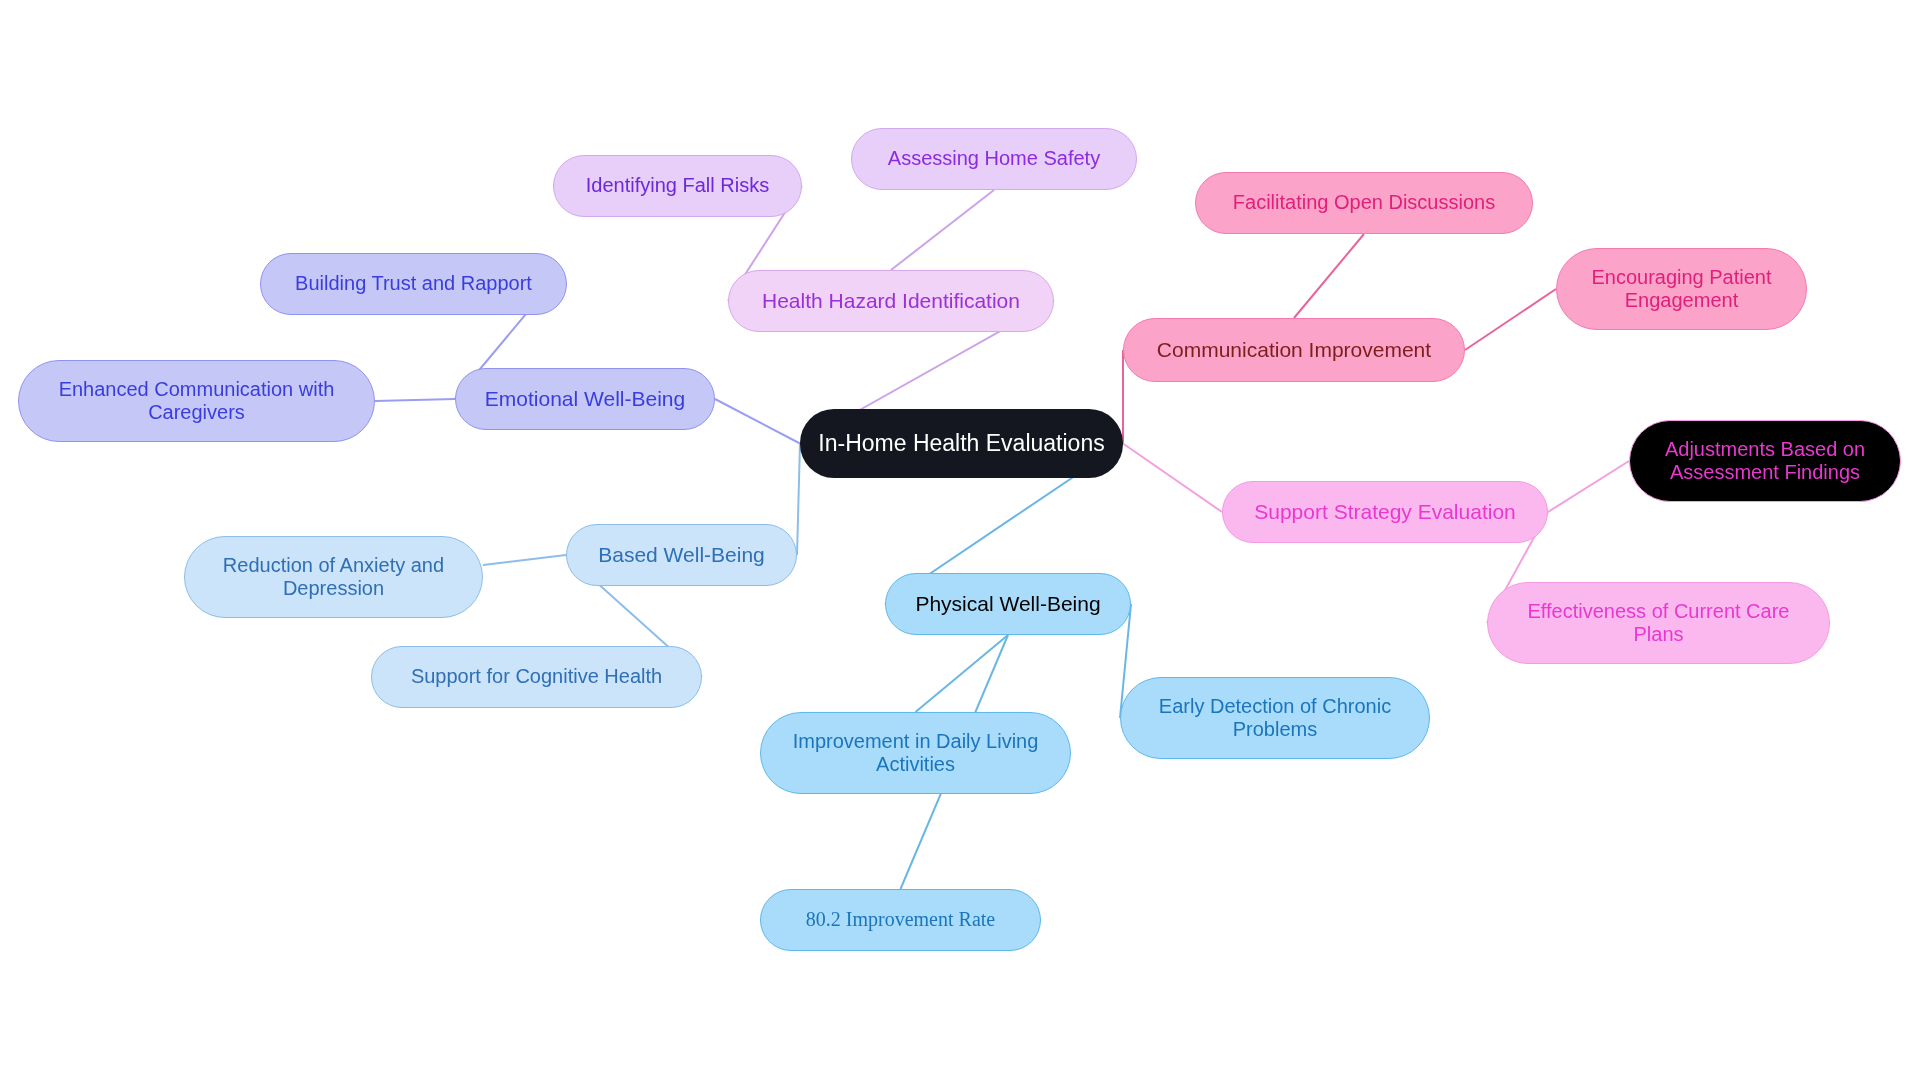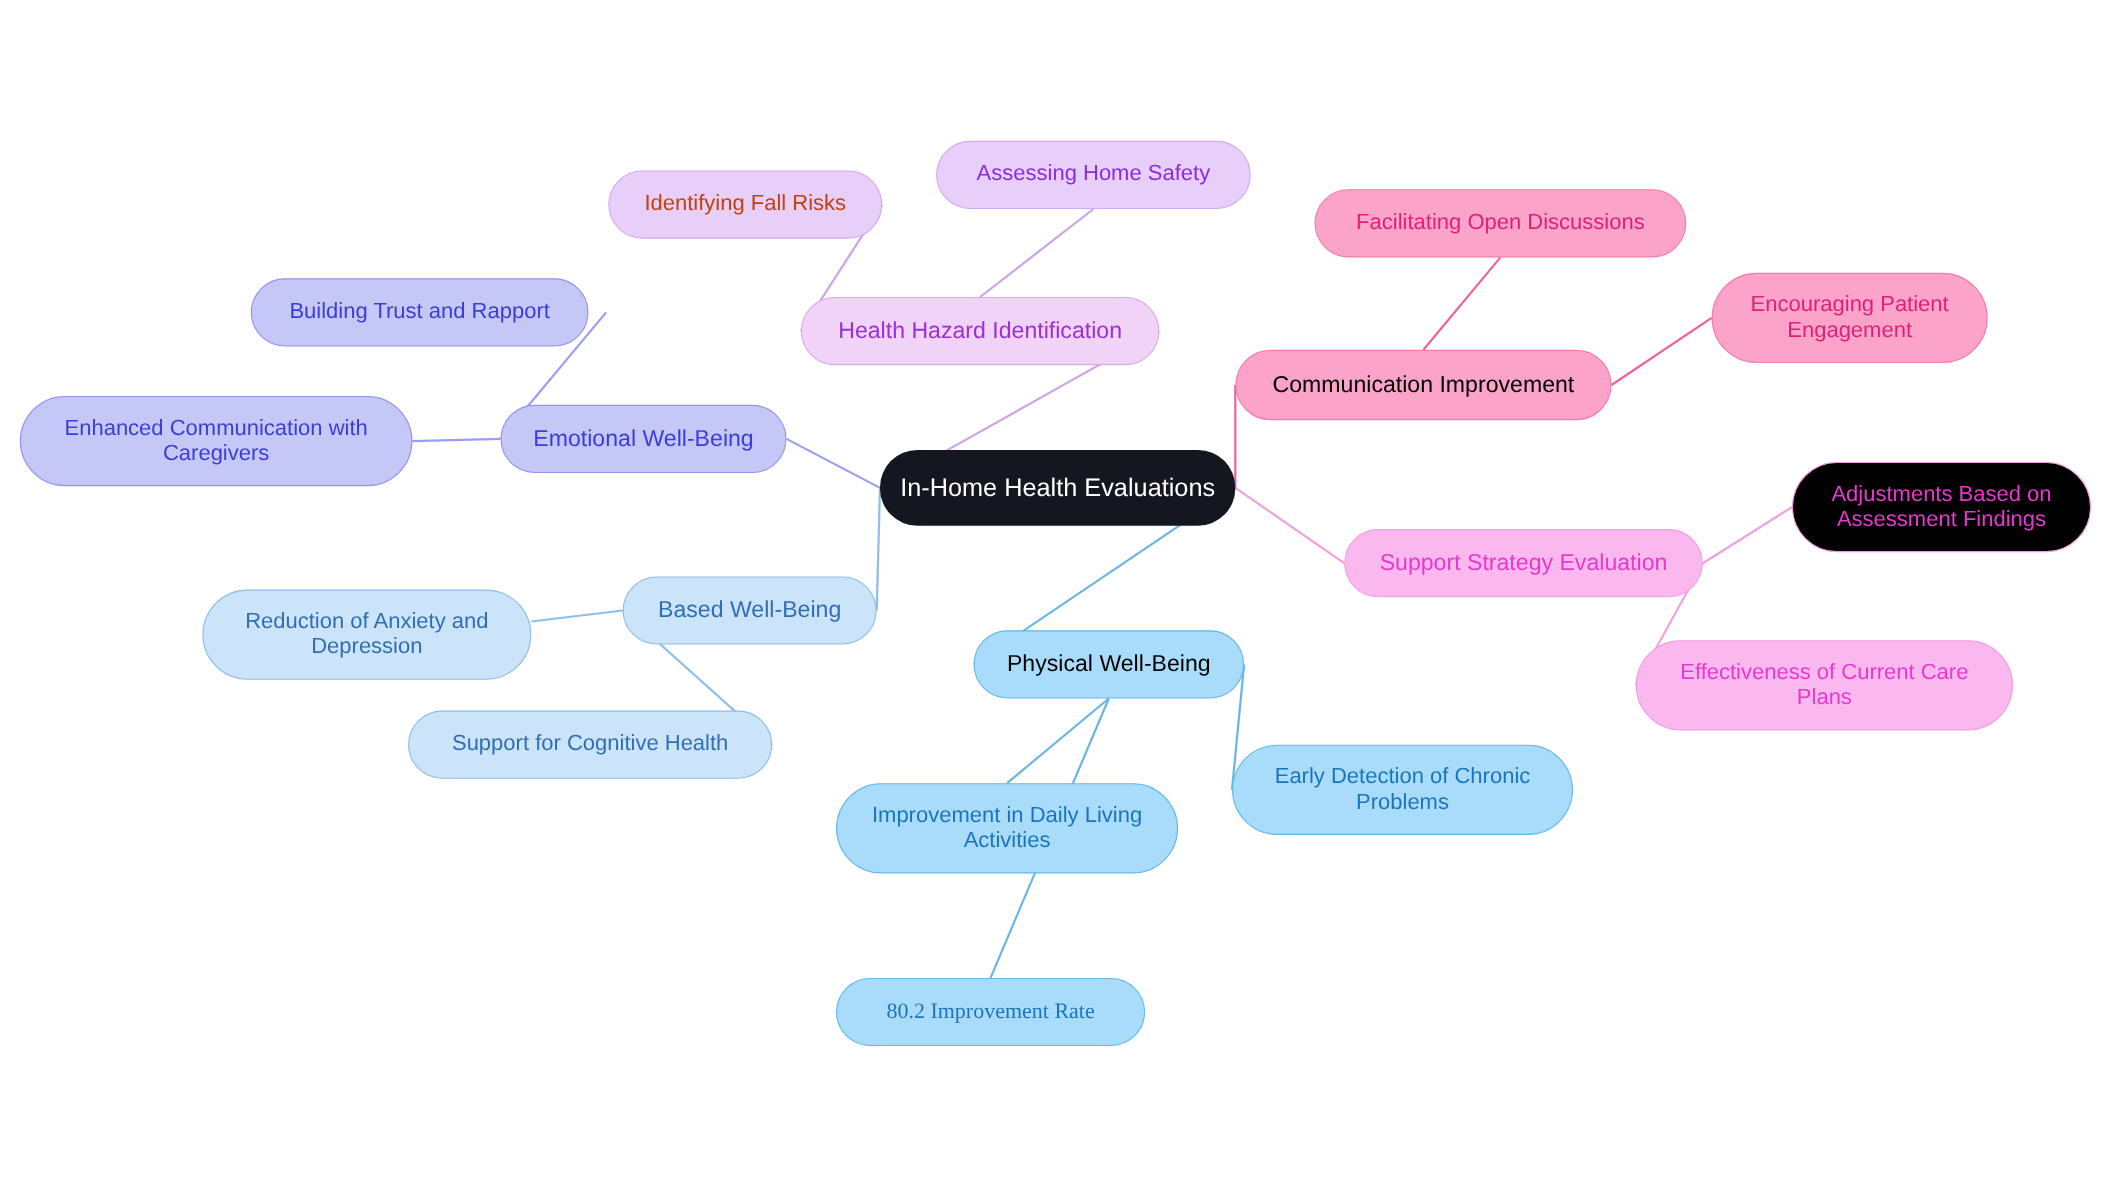--- a/index.html
+++ b/index.html
@@ -72,39 +72,39 @@
       <line x1="800" y1="443.5" x2="797" y2="555" stroke="#8dbde8" stroke-width="2"></line>
       <line x1="566" y1="555" x2="483" y2="565" stroke="#8dbde8" stroke-width="2"></line>
       <line x1="566" y1="555" x2="702" y2="677" stroke="#8dbde8" stroke-width="2"></line>
       <line x1="800" y1="443.5" x2="715" y2="399" stroke="#9a9df0" stroke-width="2"></line>
       <line x1="455" y1="399" x2="551" y2="284" stroke="#9a9df0" stroke-width="2"></line>
       <line x1="455" y1="399" x2="375" y2="401" stroke="#9a9df0" stroke-width="2"></line>
     </svg>
   <div id="nodes">
       <div class="node node-root" style="left: 800px; top: 409px; width: 323px; height: 69px; background: rgb(20, 23, 31); color: rgb(255, 255, 255); font-size: 23px;"><span class="node-text">In-Home Health Evaluations</span></div>
       <div class="node node-branch" style="left: 728px; top: 270px; width: 326px; height: 62px; background: rgb(240, 211, 247); border: 1.5px solid rgb(217, 168, 232); color: rgb(155, 48, 217); font-size: 21px;"><span class="node-text">Health Hazard Identification</span></div>
-      <div class="node node-leaf" style="left: 553px; top: 155px; width: 249px; height: 62px; background: rgb(232, 207, 250); border: 1.5px solid rgb(210, 168, 239); color: #c2410c; font-size: 20px;"><span class="node-text">Identifying Fall Risks</span></div>
+      <div class="node node-leaf" style="left: 553px; top: 155px; width: 249px; height: 62px; background: rgb(232, 207, 250); border: 1.5px solid rgb(210, 168, 239); color: #6d28d9; font-size: 20px;"><span class="node-text">Identifying Fall Risks</span></div>
       <div class="node node-leaf" style="left: 851px; top: 128px; width: 286px; height: 62px; background: rgb(232, 207, 250); border: 1.5px solid rgb(210, 168, 239); color: rgb(138, 43, 226); font-size: 20px;"><span class="node-text">Assessing Home Safety</span></div>
-      <div class="node node-branch" style="left: 1123px; top: 318px; width: 342px; height: 64px; background: rgb(251, 163, 200); border: 1.5px solid rgb(245, 122, 176); color: #000000; font-size: 21px;"><span class="node-text">Communication Improvement</span></div>
+      <div class="node node-branch" style="left: 1123px; top: 318px; width: 342px; height: 64px; background: rgb(251, 163, 200); border: 1.5px solid rgb(245, 122, 176); color: #7f1d1d; font-size: 21px;"><span class="node-text">Communication Improvement</span></div>
       <div class="node node-leaf" style="left: 1195px; top: 172px; width: 338px; height: 62px; background: rgb(251, 163, 200); border: 1.5px solid rgb(245, 122, 176); color: rgb(224, 31, 122); font-size: 20px;"><span class="node-text">Facilitating Open Discussions</span></div>
       <div class="node node-leaf" style="left: 1556px; top: 248px; width: 251px; height: 82px; background: rgb(251, 163, 200); border: 1.5px solid rgb(245, 122, 176); color: rgb(224, 31, 122); font-size: 20px;"><span class="node-text">Encouraging Patient
 Engagement</span></div>
       <div class="node node-branch" style="left: 1222px; top: 481px; width: 326px; height: 62px; background: rgb(251, 184, 238); border: 1.5px solid rgb(245, 154, 227); color: rgb(232, 56, 207); font-size: 21px;"><span class="node-text">Support Strategy Evaluation</span></div>
       <div class="node node-leaf" style="left: 1629px; top: 420px; width: 272px; height: 82px; background: #000000; border: 1.5px solid rgb(245, 154, 227); color: rgb(232, 56, 207); font-size: 20px;"><span class="node-text">Adjustments Based on
 Assessment Findings</span></div>
       <div class="node node-leaf" style="left: 1487px; top: 582px; width: 343px; height: 82px; background: rgb(251, 184, 238); border: 1.5px solid rgb(245, 154, 227); color: rgb(232, 56, 207); font-size: 20px;"><span class="node-text">Effectiveness of Current Care
 Plans</span></div>
       <div class="node node-branch" style="left: 885px; top: 573px; width: 246px; height: 62px; background: rgb(169, 220, 250); border: 1.5px solid rgb(95, 184, 236); color: #000000; font-size: 21px;"><span class="node-text">Physical Well-Being</span></div>
       <div class="node node-leaf" style="left: 1120px; top: 677px; width: 310px; height: 82px; background: rgb(169, 220, 250); border: 1.5px solid rgb(95, 184, 236); color: rgb(27, 117, 188); font-size: 20px;"><span class="node-text">Early Detection of Chronic
 Problems</span></div>
       <div class="node node-leaf" style="left: 760px; top: 712px; width: 311px; height: 82px; background: rgb(169, 220, 250); border: 1.5px solid rgb(95, 184, 236); color: rgb(27, 117, 188); font-size: 20px;"><span class="node-text">Improvement in Daily Living
 Activities</span></div>
       <div class="node node-leaf" style="left: 760px; top: 889px; width: 281px; height: 62px; background: rgb(169, 220, 250); border: 1.5px solid rgb(95, 184, 236); color: rgb(27, 117, 188); font-size: 20px; font-family: Liberation Serif, serif;"><span class="node-text">80.2 Improvement Rate</span></div>
       <div class="node node-branch" style="left: 566px; top: 524px; width: 231px; height: 62px; background: rgb(203, 228, 249); border: 1.5px solid rgb(141, 189, 232); color: rgb(47, 111, 181); font-size: 21px;"><span class="node-text">Based Well-Being</span></div>
       <div class="node node-leaf" style="left: 184px; top: 524px; width: 299px; height: 82px; background: rgb(203, 228, 249); border: 1.5px solid rgb(141, 189, 232); color: rgb(47, 111, 181); font-size: 20px; margin-top: 12px;"><span class="node-text">Reduction of Anxiety and
 Depression</span></div>
       <div class="node node-leaf" style="left: 371px; top: 646px; width: 331px; height: 62px; background: rgb(203, 228, 249); border: 1.5px solid rgb(141, 189, 232); color: rgb(47, 111, 181); font-size: 20px;"><span class="node-text">Support for Cognitive Health</span></div>
       <div class="node node-branch" style="left: 455px; top: 368px; width: 260px; height: 62px; background: rgb(197, 200, 247); border: 1.5px solid rgb(143, 147, 239); color: rgb(58, 61, 219); font-size: 21px;"><span class="node-text">Emotional Well-Being</span></div>
-      <div class="node node-leaf" style="left: 228px; top: 253px; width: 307px; height: 62px; background: rgb(197, 200, 247); border: 1.5px solid rgb(143, 147, 239); color: rgb(58, 61, 219); font-size: 20px; text-align: center;"><span class="node-text">Building Trust and Rapport</span></div>
+      <div class="node node-leaf" style="left: 260px; top: 253px; width: 307px; height: 62px; background: rgb(197, 200, 247); border: 1.5px solid rgb(143, 147, 239); color: rgb(58, 61, 219); font-size: 20px; text-align: center;"><span class="node-text">Building Trust and Rapport</span></div>
       <div class="node node-leaf" style="left: 18px; top: 360px; width: 357px; height: 82px; background: rgb(197, 200, 247); border: 1.5px solid rgb(143, 147, 239); color: rgb(58, 61, 219); font-size: 20px;"><span class="node-text">Enhanced Communication with
 Caregivers</span></div>
     </div>
 </div>
 
 </body></html>

